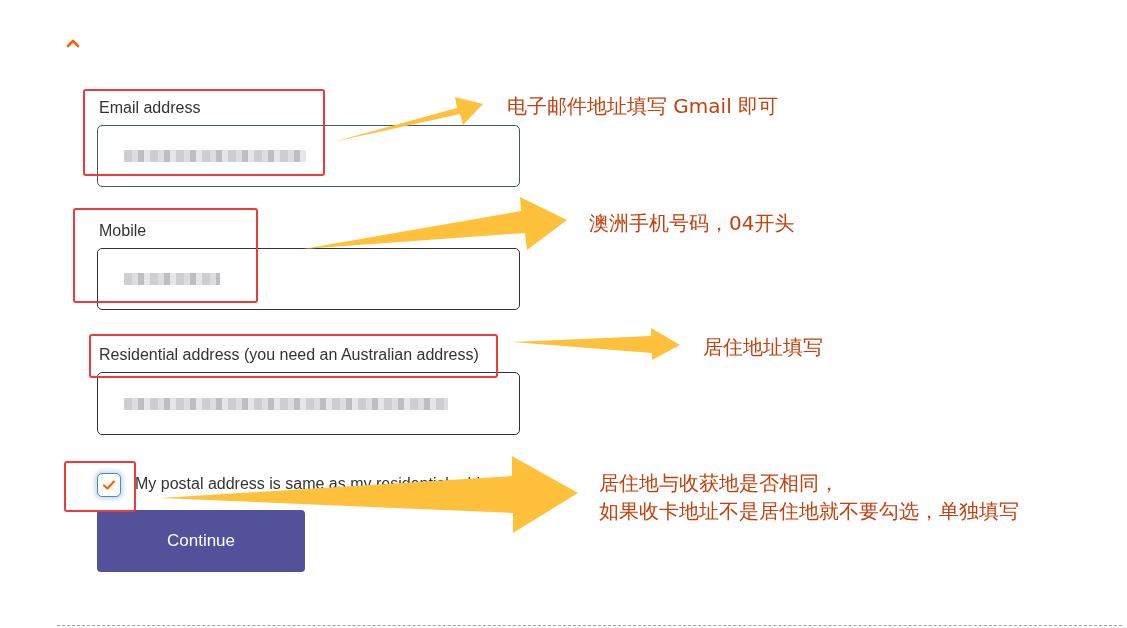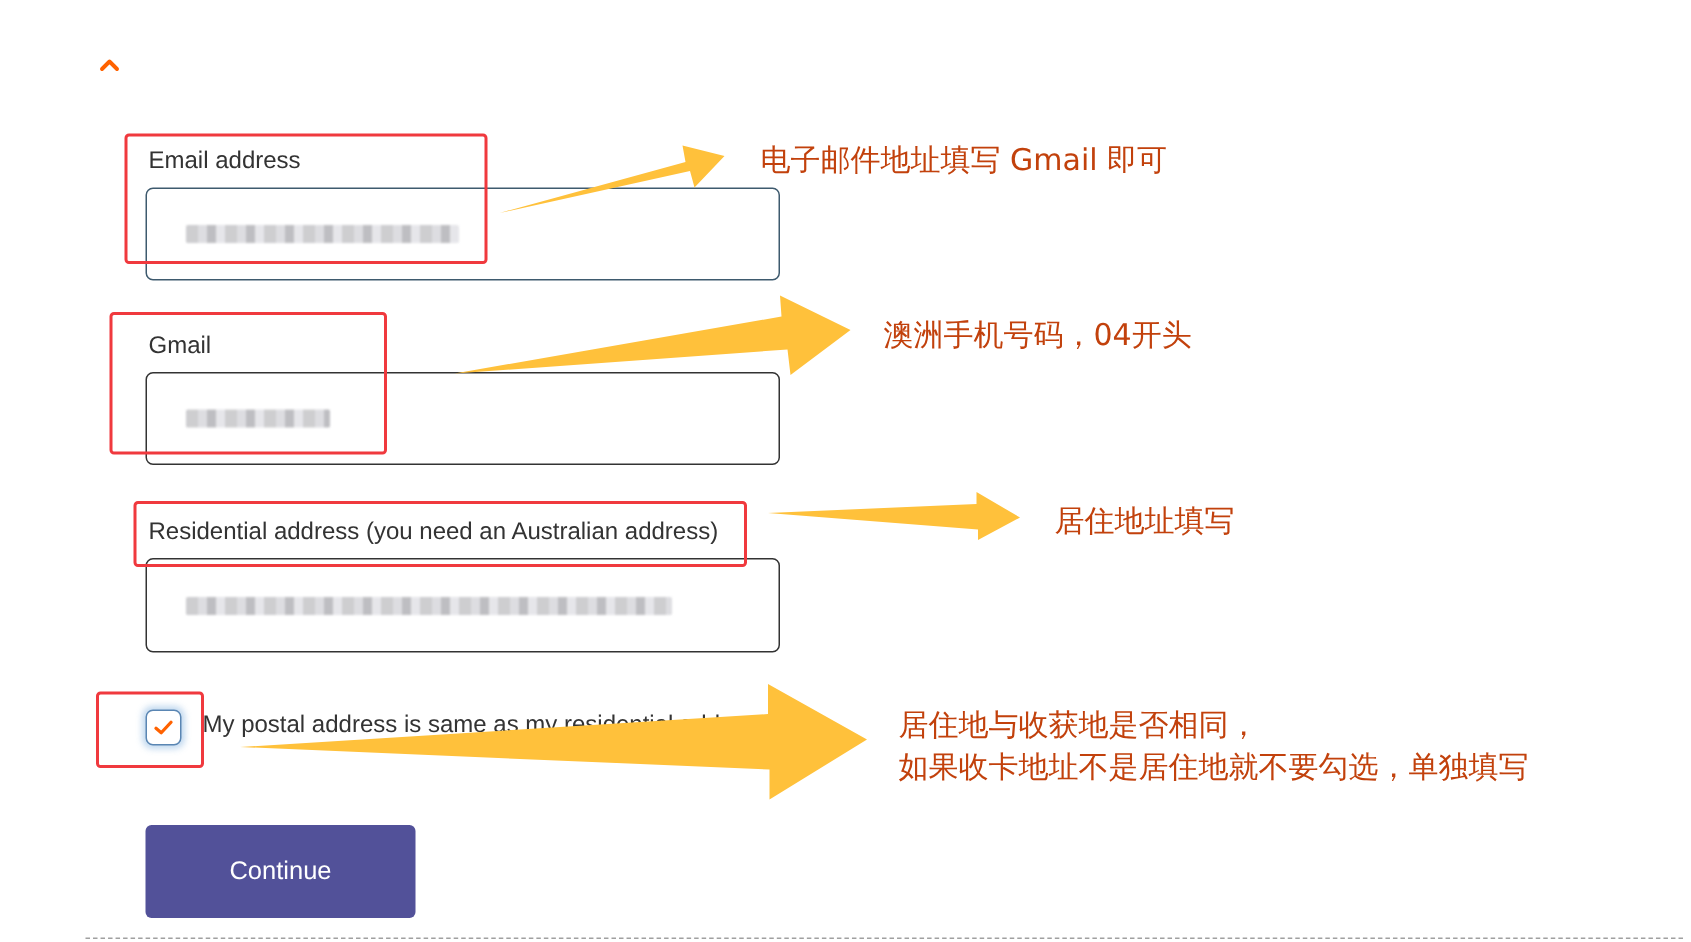--- a/index.html
+++ b/index.html
@@ -35,21 +35,21 @@
     position: absolute; left: 97px; top: 473px; width: 24px; height: 24px;
     border: 1.5px solid #5a86b3; border-radius: 5px; box-sizing: border-box;
     box-shadow: 0 0 4px 2px rgba(120,170,220,0.45);
     background: #fff; display: flex; align-items: center; justify-content: center;
   }
   .checkbox-label {
     position: absolute; left: 135px; top: 475px; font-size: 16px; color: #333;
     white-space: nowrap;
   }
   .continue-btn {
-    position: absolute; left: 97px; top: 550px; width: 180px; height: 62px;
+    position: absolute; left: 97px; top: 510px; width: 208px; height: 62px;
     background: #525199; color: #ffffff; border: none; border-radius: 4px;
     font-size: 17px; font-family: "Liberation Sans", "DejaVu Sans", sans-serif;
     display: flex; align-items: center; justify-content: center; cursor: pointer; text-align: center;
   }
   .divider {
     position: absolute; left: 57px; top: 625px; width: 1065px; height: 0;
     border-top: 1px dashed #a0a0a0;
   }
   .redbox {
     position: absolute; border: 2px solid #f0393e; border-radius: 3px; box-sizing: border-box;
@@ -70,21 +70,21 @@
         <path d="M2 8 L7 3 L12 8" fill="none" stroke="#ff6200" stroke-width="2.6" stroke-linecap="round" stroke-linejoin="round"></path>
       </svg>
   </span>
 </div>
 
 <div class="field-label" style="top:99px;">Email address</div>
 <div class="input-box focused" style="top:125px; height:62px;">
   <span class="blurred" style="width:182px;"></span>
 </div>
 
-<div class="field-label" style="top:222px;">Gmail</div>
+<div class="field-label" style="top:222px;">Mobile</div>
 <div class="input-box" style="top:248px; height:62px;">
   <span class="blurred" style="width:96px;"></span>
 </div>
 
 <div class="field-label" style="top:346px;">Residential address (you need an Australian address)</div>
 <div class="input-box" style="top:372px; height:63px;">
   <span class="blurred" style="width:324px;"></span>
 </div>
 
 <div class="checkbox">

